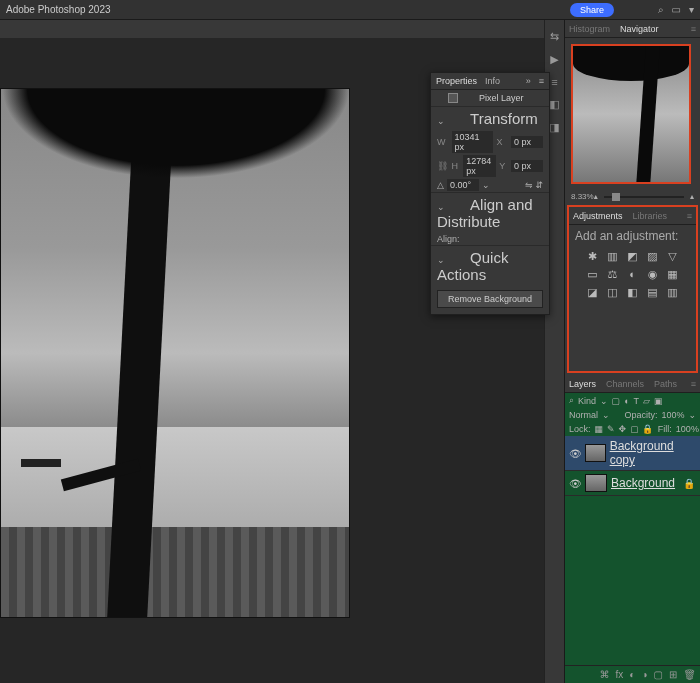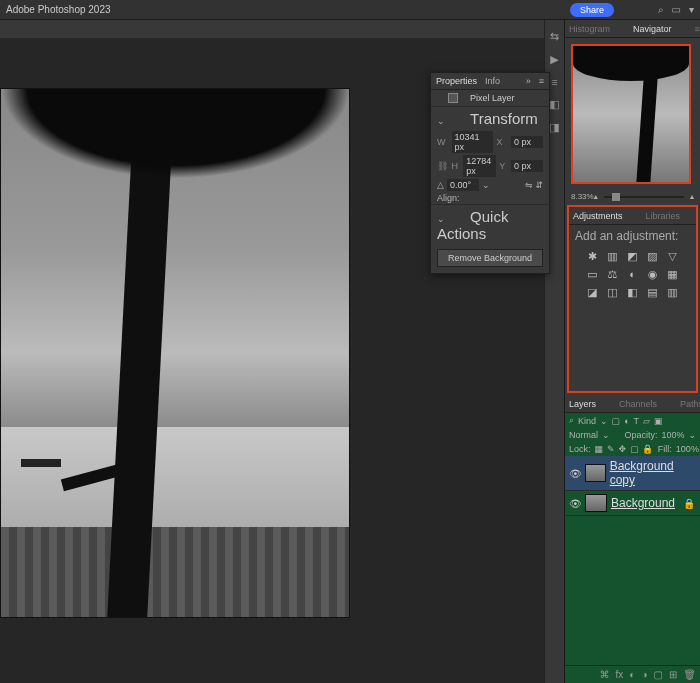--- a/index.html
+++ b/index.html
@@ -18,52 +18,52 @@
 .tree-branch1 { position: absolute; left: 60px; top: 380px; width: 80px; height: 12px; background: #0f0f0f; transform: rotate(-15deg); }
 .foliage { position: absolute; top: 0; left: 0; width: 350px; height: 90px; background: radial-gradient(ellipse at 50% 0%, #0a0a0a 60%, transparent 70%); }
 .water { position: absolute; bottom: 80px; left: 0; width: 100%; height: 110px; background: linear-gradient(180deg, #c8c8c8, #aaa); }
 .ship { position: absolute; bottom: 150px; left: 20px; width: 40px; height: 8px; background: #222; }
 .buildings { position: absolute; bottom: 0; left: 0; width: 100%; height: 90px; background: repeating-linear-gradient(90deg, #5a5a5a 0 8px, #444 8px 16px); }
 
 .right { width: 136px; background: #383838; border-left: 1px solid #1a1a1a; display: flex; flex-direction: column; position: relative; }
 .narrow-rail { width: 20px; background: #383838; border-left: 1px solid #222; display: flex; flex-direction: column; align-items: center; gap: 10px; padding-top: 10px; }
 .narrow-rail span { color: #999; font-size: 11px; cursor: pointer; }
 
-.panel-tabs { display: flex; height: 18px; background: #383838; border-bottom: 1px solid #1f1f1f; padding-left: 4px; align-items: center; gap: 23px; }
+.panel-tabs { display: flex; height: 18px; background: #383838; border-bottom: 1px solid #1f1f1f; padding-left: 4px; align-items: center; gap: 10px; }
 .panel-tabs span { font-size: 9px; color: #777; cursor: pointer; }
 .panel-tabs .active { color: #ddd; }
 .panel-tabs .menu { margin-left: auto; margin-right: 4px; }
 
 .nav-thumb { margin: 6px; width: 120px; height: 140px; border: 2px solid #d94020; background: linear-gradient(180deg, #888 0%, #bbb 50%, #777 100%); position: relative; overflow: hidden; }
 .nav-thumb .mini-tree { position: absolute; left: 68px; top: 0; width: 14px; height: 140px; background: #0a0a0a; transform: skewX(-4deg); }
 .nav-thumb .mini-fol { position: absolute; top: 0; left: 0; width: 100%; height: 35px; background: #0a0a0a; border-radius: 0 0 60% 60%; }
 .nav-zoom { display: flex; align-items: center; padding: 2px 6px; font-size: 8px; }
 .nav-zoom .slider { flex: 1; height: 2px; background: #222; margin: 0 6px; position: relative; }
 .nav-zoom .slider::after { content: ''; position: absolute; left: 8px; top: -3px; width: 8px; height: 8px; background: #888; }
 
-.adj-panel { border-top: 2px solid #d94020; border-left: 2px solid #d94020; border-right: 2px solid #d94020; border-bottom: 2px solid #d94020; margin: 2px 2px 2px 2px; flex-shrink: 0; height: 188px; background: #383838; }
+.adj-panel { border-top: 2px solid #d94020; border-left: 2px solid #d94020; border-right: 2px solid #d94020; border-bottom: 2px solid #d94020; margin: 2px 2px 2px 2px; flex-shrink: 0; height: 168px; background: #383838; }
 .adj-label { font-size: 12px; padding: 4px 6px; color: #aaa; }
 .adj-grid { display: flex; flex-wrap: wrap; gap: 6px; padding: 2px 10px; justify-content: center; }
 .adj-grid span { width: 14px; height: 14px; display: inline-flex; align-items: center; justify-content: center; color: #bbb; font-size: 11px; cursor: pointer; }
 
 .layers { flex: 1; background: #14532d; display: flex; flex-direction: column; }
 .layers .row { display: flex; align-items: center; padding: 2px 4px; gap: 4px; font-size: 9px; }
 .layer-item { display: flex; align-items: center; gap: 4px; padding: 3px 4px; border-bottom: 1px solid #2a2a2a; }
 .layer-item.sel { background: #2e4a6b; }
 .eye { width: 12px; color: #ccc; }
 .lthumb { width: 22px; height: 18px; background: linear-gradient(#999,#666); border: 1px solid #111; }
 .layer-name { font-size: 12px; color: #ddd; text-decoration: underline; }
 .layers-footer { margin-top: auto; height: 18px; display: flex; align-items: center; justify-content: flex-end; gap: 6px; padding: 0 4px; border-top: 1px solid #222; }
 .layers-footer span { color: #999; font-size: 10px; cursor: pointer; }
 
 
 .props { position: absolute; left: 430px; top: 72px; width: 120px; background: #383838; border: 1px solid #1f1f1f; box-shadow: 0 2px 8px rgba(0,0,0,0.5); font-size: 9px; }
 .props .hdr { display: flex; padding: 3px 5px; gap: 8px; border-bottom: 1px solid #222; }
 .props .hdr .active { color: #ddd; }
-.props .sub { padding: 3px 17px; color: #ccc; display: flex; align-items: center; gap: 12px; }
+.props .sub { padding: 3px 17px; color: #ccc; display: flex; align-items: center; gap: 21px; }
 .props .sect { padding: 3px 6px; color: #ccc; border-top: 1px solid #2a2a2a; }
 .props .sect-title { color: #ccc; font-size: 15px; margin-left: 20px; }
 .props .field-row { display: flex; align-items: center; gap: 3px; padding: 1px 6px; }
 .props .field-row label { color: #888; width: 12px; }
 .props .field-row .val { background: #2a2a2a; padding: 1px 3px; min-width: 32px; color: #ccc; }
 .props button { width: 100%; background: #4a4a4a; color: #ccc; border: 1px solid #222; padding: 3px; font-size: 9px; cursor: pointer; }
 .collapse { display:inline-block; transform: rotate(0); margin-right:3px; color:#aaa;}
 .pixel-box{width:10px;height:10px;background:#555;border:1px solid #888;display:inline-block;}
 </style>
 </head>
@@ -235,20 +235,24 @@
     <label>Y</label>
     <span class="val">0 px</span>
   </div>
   <div class="field-row">
     <span>△</span>
     <span class="val">0.00°</span>
     <span>⌄</span>
     <span style="margin-left:auto">⇋</span>
     <span>⇵</span>
   </div>
+  <div class="sect">
+    <span class="collapse">⌄</span>
+    <span class="sect-title">Align and Distribute</span>
+  </div>
   <div class="field-row">
     <span>Align:</span>
   </div>
   <div class="sect">
     <span class="collapse">⌄</span>
     <span class="sect-title">Quick Actions</span>
   </div>
   <div style="padding:4px 6px 6px;">
     <button>Remove Background</button>
   </div>

